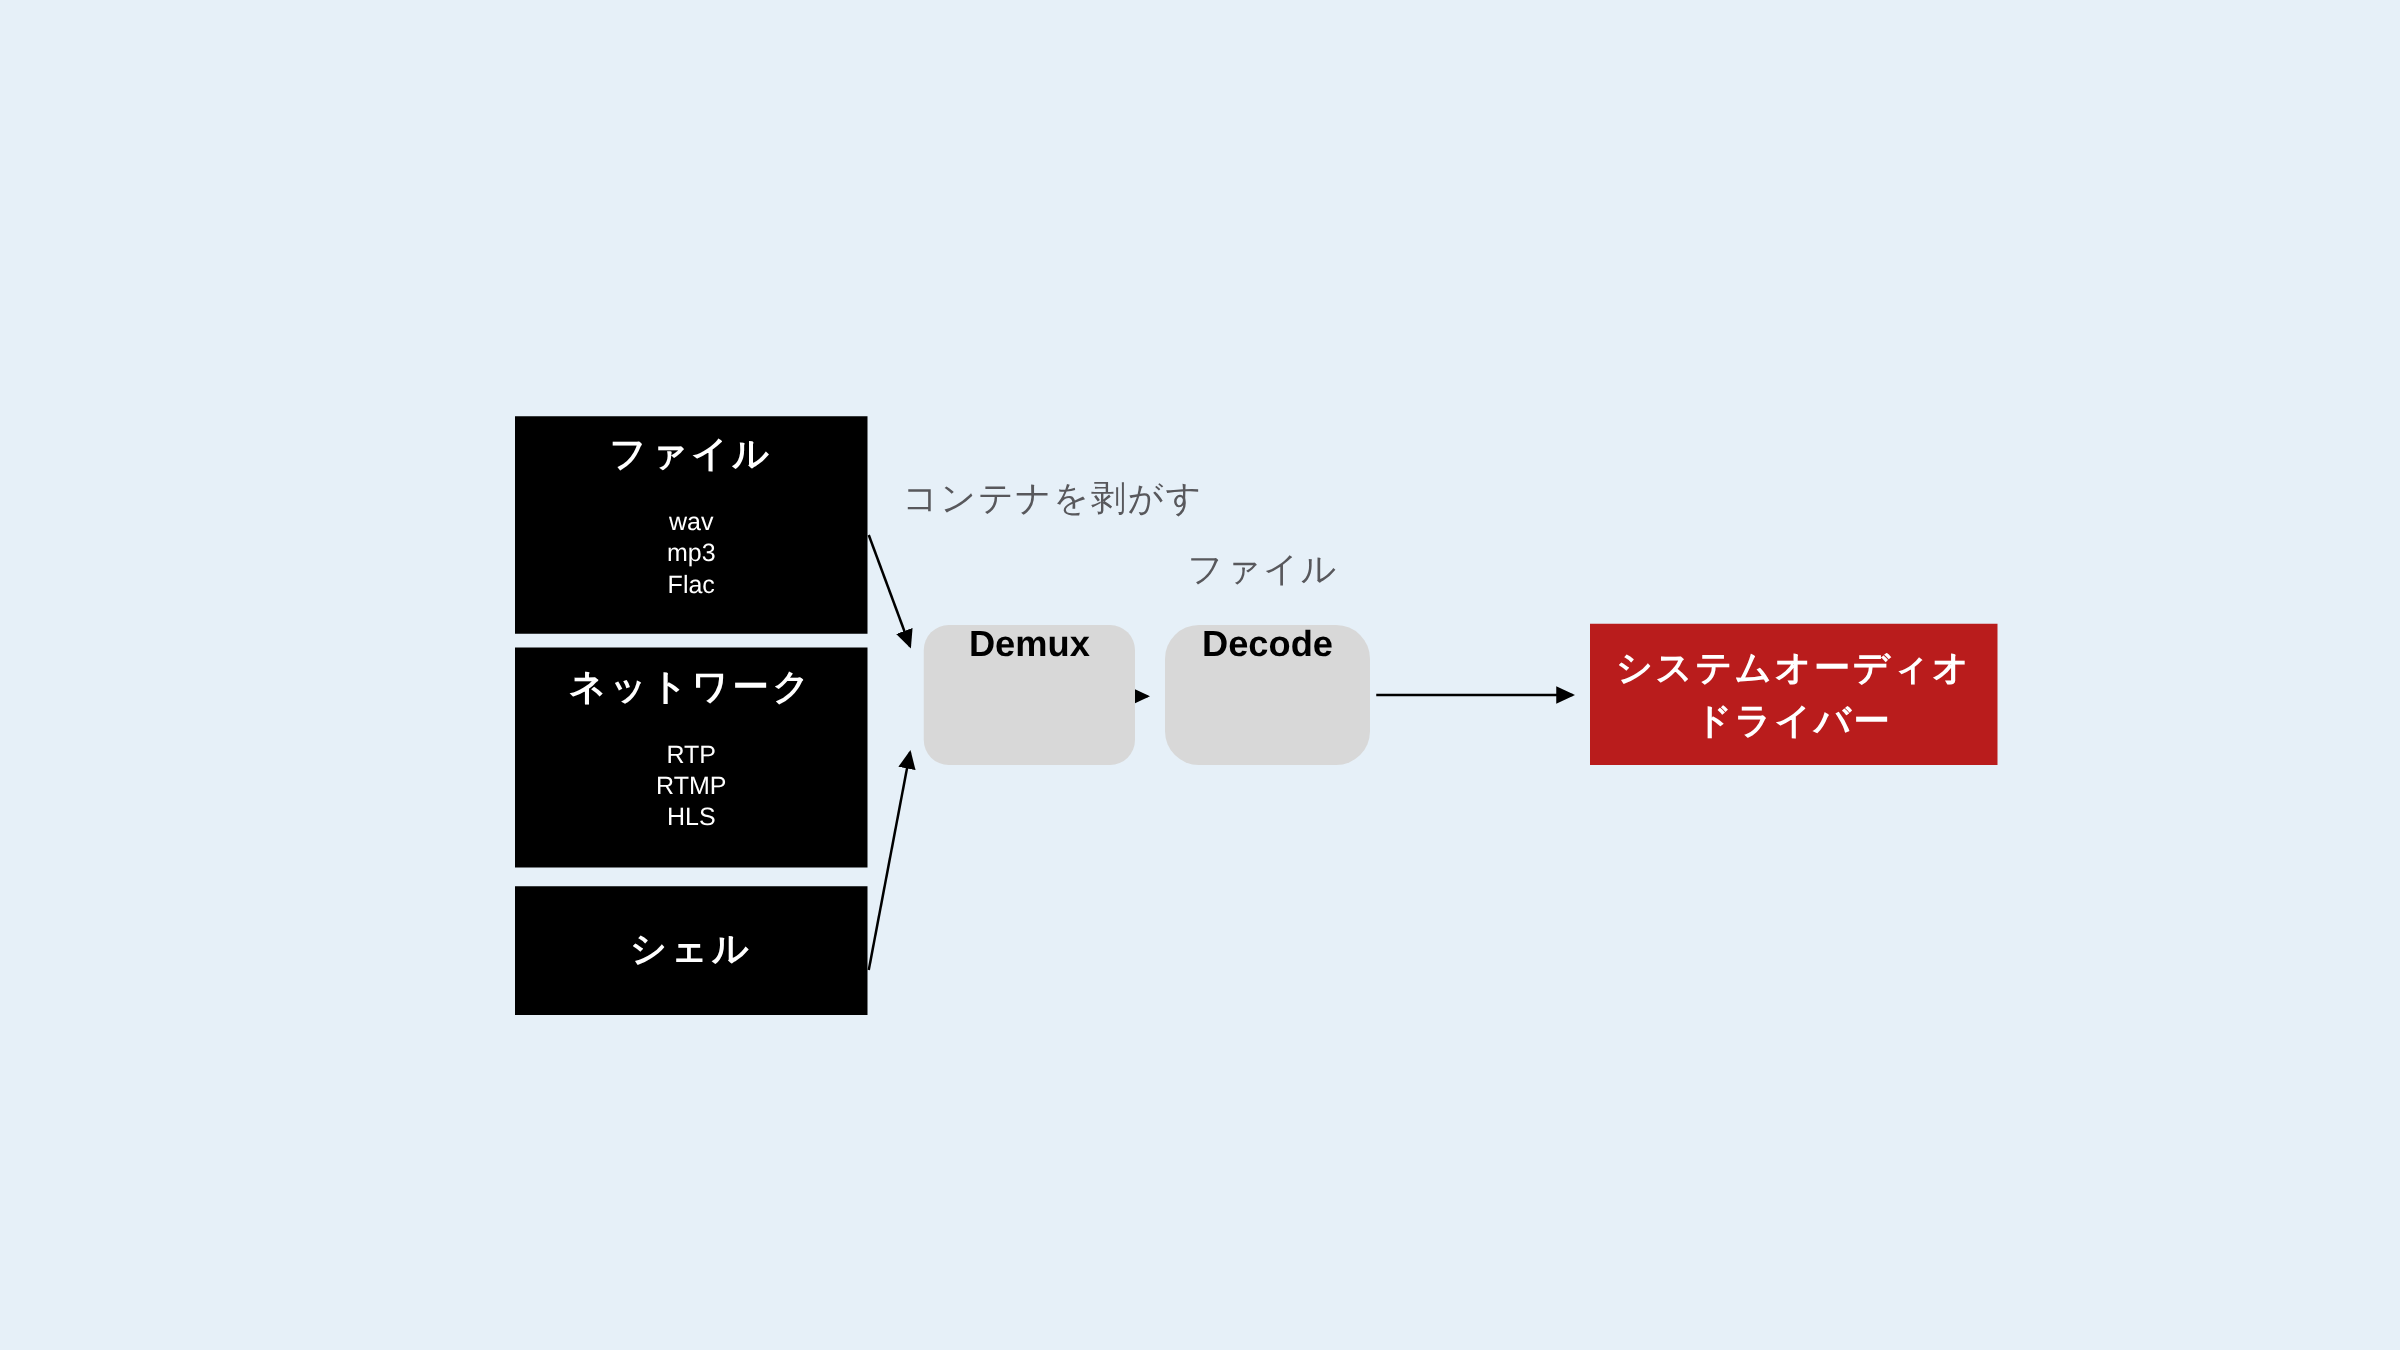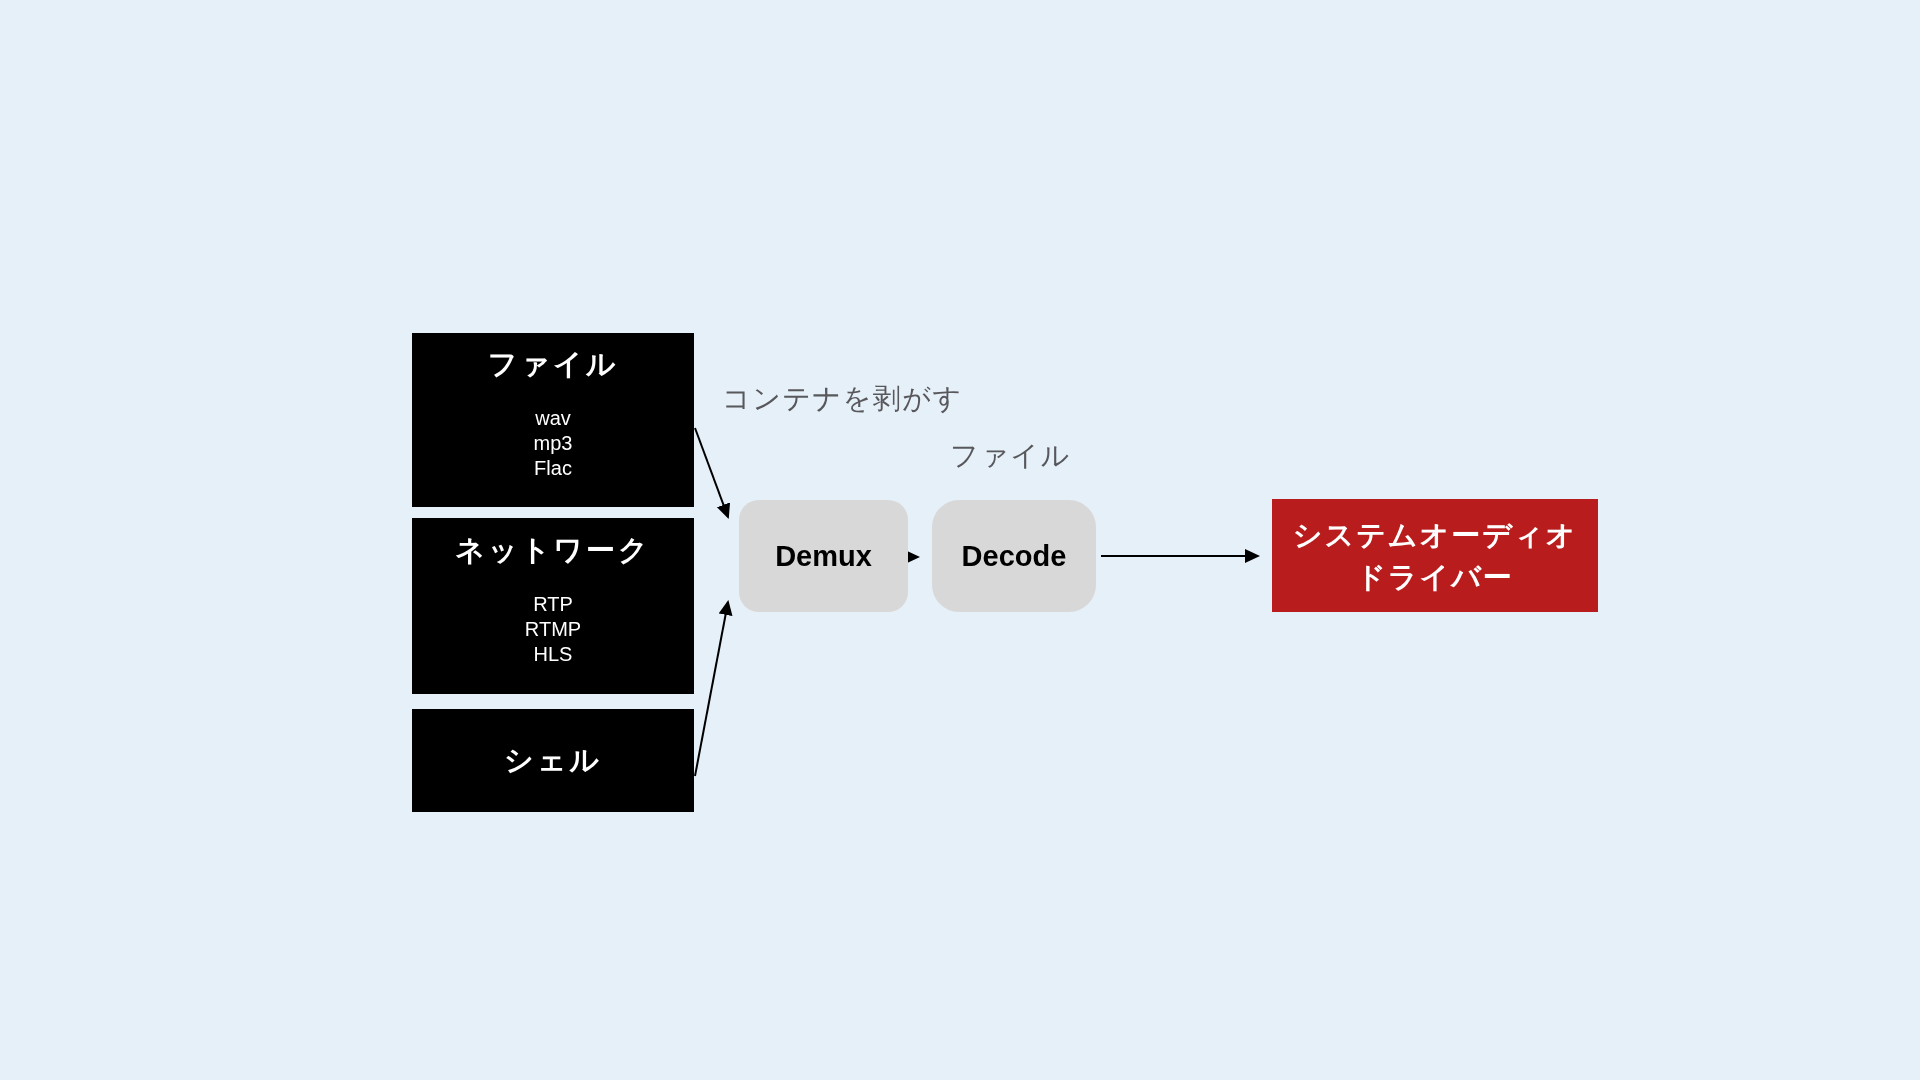--- a/index.html
+++ b/index.html
@@ -54,21 +54,21 @@
   .stage-box {
     position: absolute;
     top: 500px;
     height: 112px;
     background: #d8d8d8;
     border-radius: 20px;
     color: #000000;
     font-size: 29px;
     font-weight: bold;
     display: flex;
-    align-items: center;
+    align-items: flex-start;
     justify-content: center;
   }
   .box-demux  { left: 739px; width: 169px; }
   .box-decode { left: 932px; width: 164px; border-radius: 27px; }
   
   .sink-box {
     position: absolute;
     left: 1272px;
     top: 499px;
     width: 326px;

